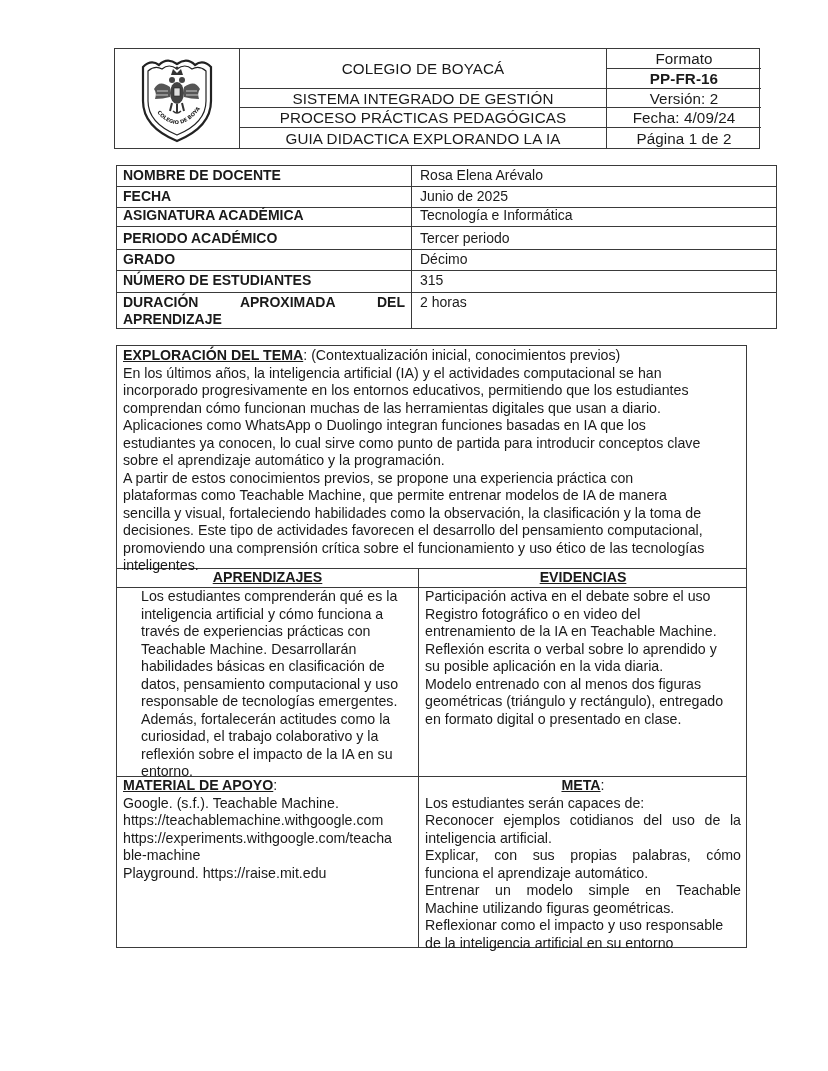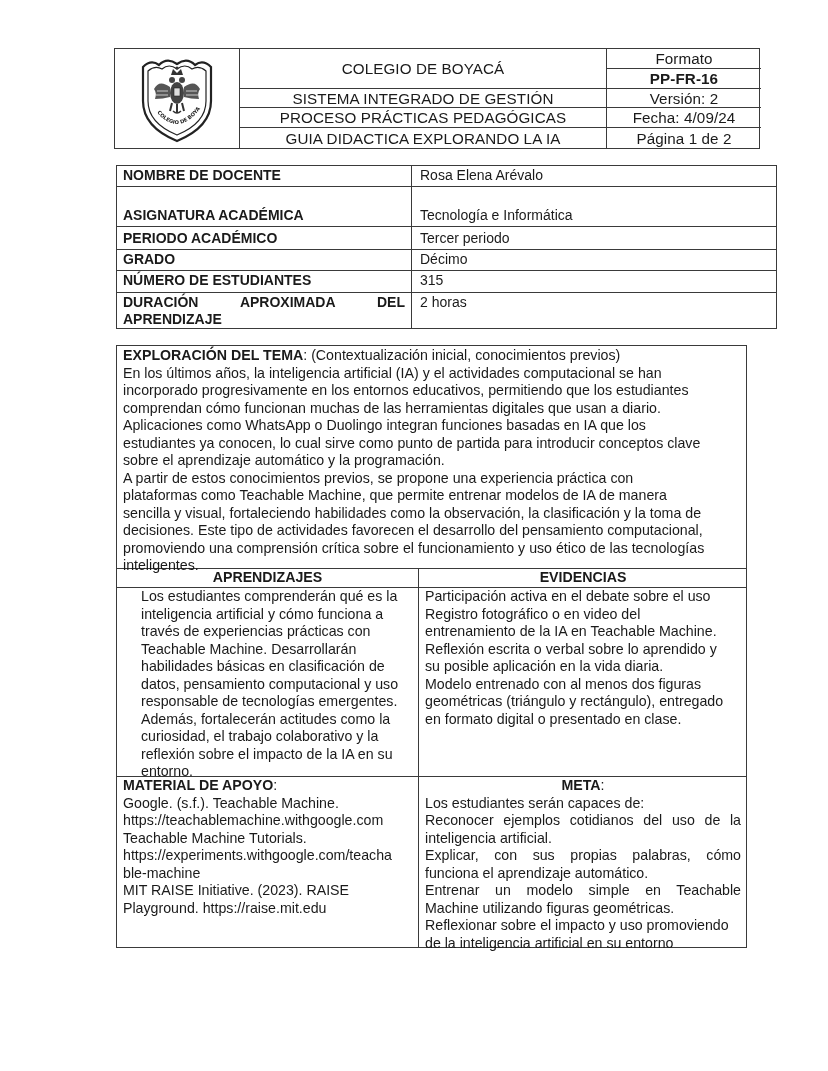--- a/index.html
+++ b/index.html
@@ -19,21 +19,21 @@
     #info { left: 116px; top: 165px; width: 661px; height: 164px; border: 1.3px solid #3a3a3a; }
     .irow { position: absolute; left: 0; width: 100%; border-bottom: 1.2px solid #3a3a3a; box-sizing: border-box; }
     .irow:last-child { border-bottom: none; }
     .ilabel { position: absolute; left: 6px; top: 1px; font-weight: bold; font-size: 14px; }
     .ivalue { position: absolute; left: 303px; top: 1px; font-size: 14px; }
     .ivline { position: absolute; left: 294px; top: 0; width: 1.2px; height: 100%; background: #3a3a3a; }
 
     
     #main { left: 116px; top: 345px; width: 631px; height: 603px; border: 1.3px solid #3a3a3a; }
     .txt { font-size: 14.2px; line-height: 17.5px; }
-    .bold { font-weight: bold; }
+    .bold { font-weight: bold; text-decoration: underline; }
     .center { text-align: center; }
     .justify { text-align: justify; }
   </style>
 </head>
 <body>
 
 <div id="hdr" class="abs">
 
   <div class="line" style="left:124px; top:0; width:1.2px; height:100%;"></div>
   <div class="line" style="left:491px; top:0; width:1.2px; height:100%;"></div>
@@ -81,20 +81,24 @@
   <div class="hcell" style="left:492px; top:40px; width:154px; height:18px;">Versión: 2</div>
   <div class="hcell" style="left:492px; top:59px; width:154px; height:19px;">Fecha: 4/09/24</div>
   <div class="hcell" style="left:492px; top:79px; width:154px; height:20px;">Página 1 de 2</div>
 </div>
 
 <div id="info" class="abs">
   <div class="ivline"></div>
   <div class="irow" style="top:0; height:21px;">
     <span class="ilabel">NOMBRE DE DOCENTE</span>
     <span class="ivalue">Rosa Elena Arévalo</span>
+  </div>
+  <div class="irow" style="top:21px; height:21px;">
+    <span class="ilabel">FECHA</span>
+    <span class="ivalue">Junio de 2025</span>
   </div>
   <div class="irow" style="top:40px; height:21px;">
     <span class="ilabel">ASIGNATURA ACADÉMICA</span>
     <span class="ivalue">Tecnología e Informática</span>
   </div>
   <div class="irow" style="top:63px; height:21px;">
     <span class="ilabel">PERIODO ACADÉMICO</span>
     <span class="ivalue">Tercer periodo</span>
   </div>
   <div class="irow" style="top:84px; height:21px;">
@@ -169,32 +173,30 @@
     <div>su posible aplicación en la vida diaria.</div>
     <div>Modelo entrenado con al menos dos figuras</div>
     <div>geométricas (triángulo y rectángulo), entregado</div>
     <div>en formato digital o presentado en clase.</div>
   </div>
 
   <div class="abs txt" style="left:6px; top:431px; width:292px;">
     <div><span class="bold">MATERIAL DE APOYO</span><span>:</span></div>
     <div>Google. (s.f.). Teachable Machine.</div>
     <div>https://teachablemachine.withgoogle.com</div>
-    <div>Teachable Machine Tutorials.</div>
     <div>https://experiments.withgoogle.com/teacha</div>
     <div>ble-machine</div>
-    <div>MIT RAISE Initiative. (2023). RAISE</div>
     <div>Playground. https://raise.mit.edu</div>
   </div>
 
   <div class="abs txt" style="left:308px; top:431px; width:316px;">
     <div class="center"><span class="bold">META</span><span>:</span></div>
     <div>Los estudiantes serán capaces de:</div>
     <div class="justify" style="text-align-last:justify;">Reconocer ejemplos cotidianos del uso de la</div>
     <div>inteligencia artificial.</div>
     <div class="justify" style="text-align-last:justify;">Explicar, con sus propias palabras, cómo</div>
     <div>funciona el aprendizaje automático.</div>
     <div class="justify" style="text-align-last:justify;">Entrenar un modelo simple en Teachable</div>
     <div>Machine utilizando figuras geométricas.</div>
-    <div>Reflexionar sobre el impacto y uso promoviendo</div>
+    <div>Reflexionar como el impacto y uso responsable</div>
     <div>de la inteligencia artificial en su entorno</div>
   </div>
 </div>
 
 </body></html>

